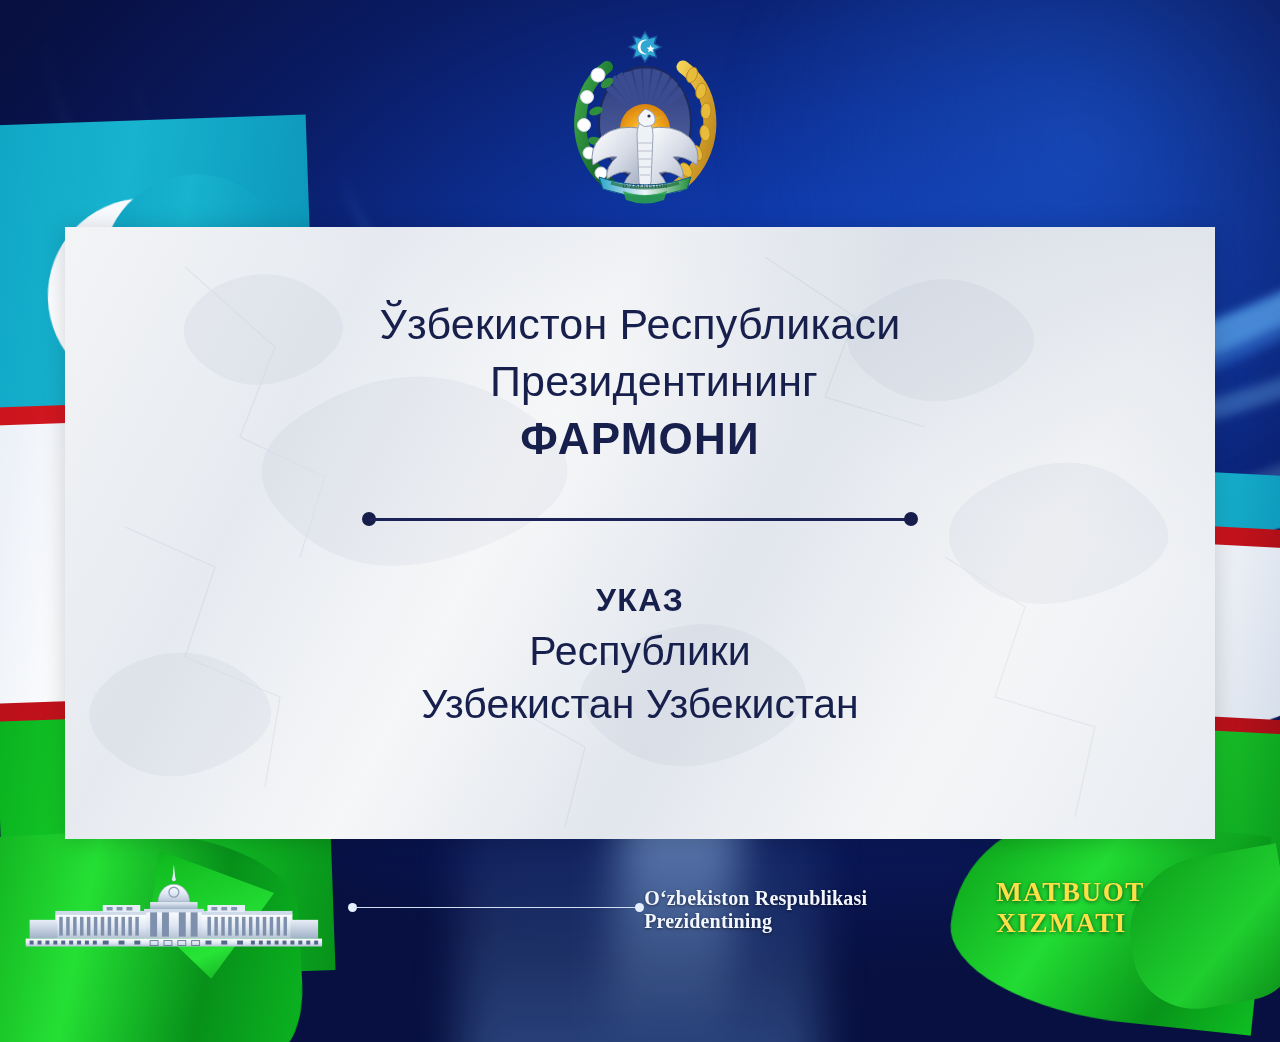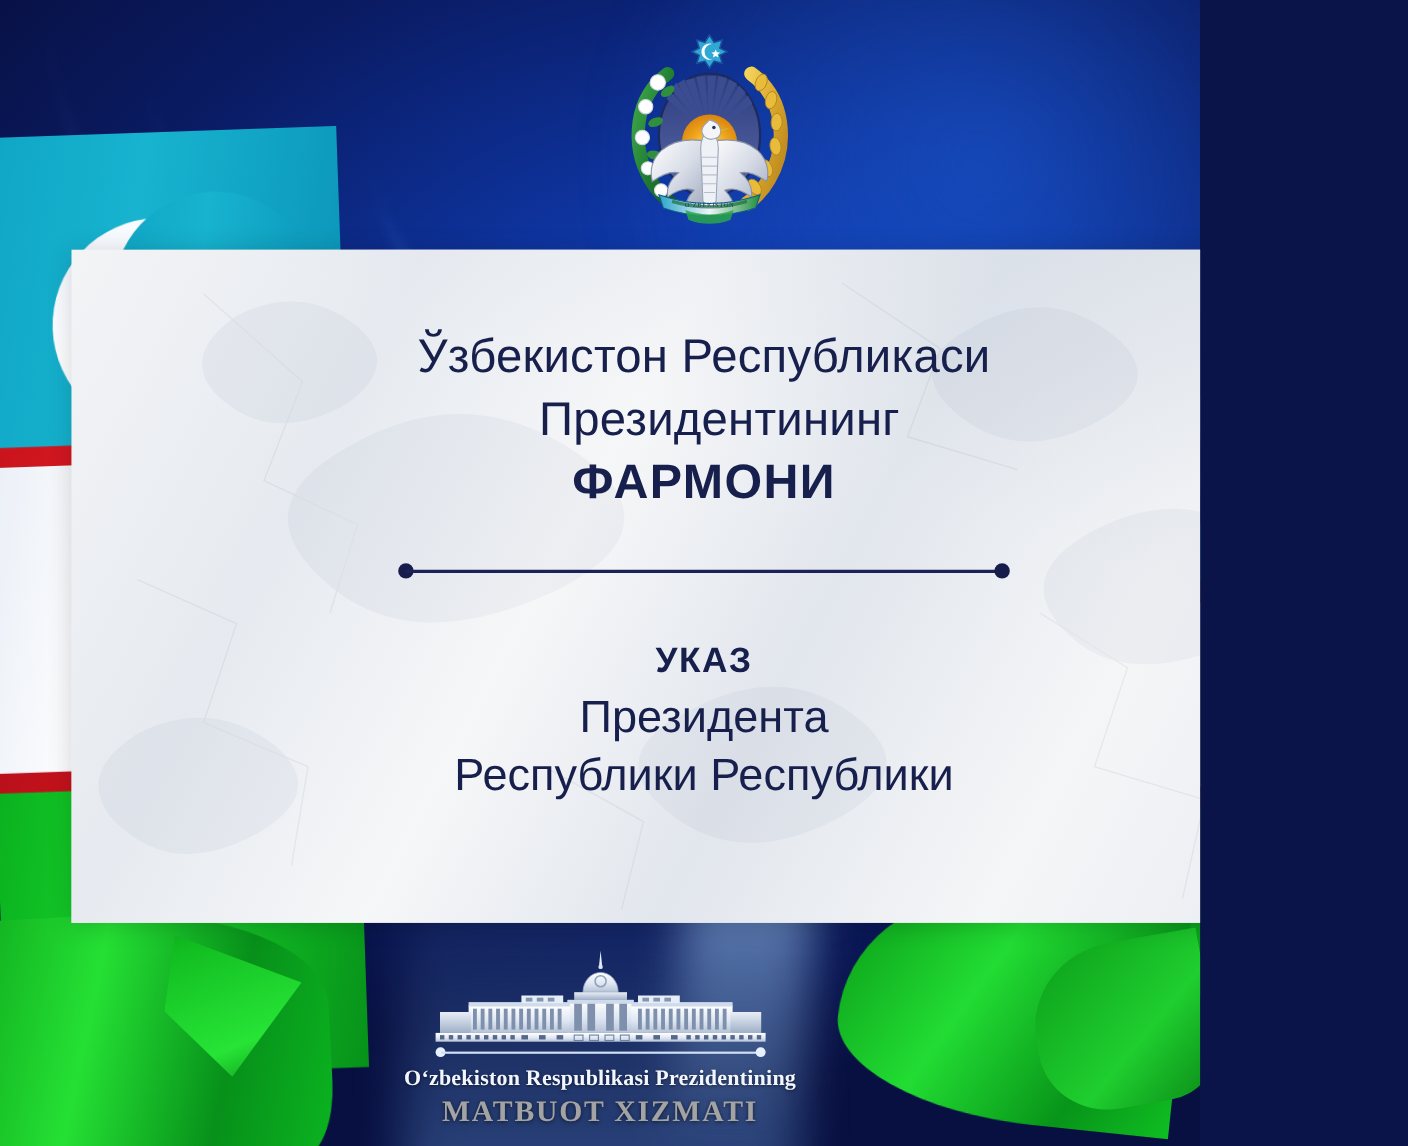--- a/index.html
+++ b/index.html
@@ -4,21 +4,21 @@
 <style>
   * { margin:0; padding:0; box-sizing:border-box; }
   html,body { width:1280px; height:1042px; overflow:hidden; }
   body {
     font-family:"Liberation Sans", sans-serif;
     background:#0a1448;
     position:relative;
   }
 
   
-  #stage { position:absolute; inset:0; width:1091px; height:1042px; overflow:hidden; }
+  #stage { position:absolute; inset:0; width:1280px; height:1042px; overflow:hidden; }
 
   .bg-base {
     position:absolute; inset:0;
     background:
       radial-gradient(ellipse 900px 620px at 62% 34%, #1246c8 0%, #0d2f93 38%, #0a1b63 68%, #081041 100%),
       linear-gradient(160deg,#061033 0%, #0a1a5c 45%, #060d2e 100%);
   }
   
   .arc {
     position:absolute;
@@ -171,39 +171,39 @@
     background:#161d4b;
   }
   .divider .dot.l { left:0; }
   .divider .dot.r { right:0; }
 
   .line-ru-1 { font-size:32px; font-weight:700; letter-spacing:1.4px; }
   .line-ru-2 { font-size:41px; font-weight:400; margin-top:8px; line-height:1.18; }
   .line-ru-3 { font-size:41px; font-weight:400; margin-top:4px; line-height:1.18; }
 
   
-  .footer { position:absolute; left:0; right:0; top:862px; display:flex; flex-direction:column; align-items:center; }
+  .footer { position:absolute; left:0; right:0; top:862px; display:flex; align-items:center; }
   .palace { width:352px; height:88px; }
   .palace svg { width:100%; height:100%; display:block; }
   .palace-rule { position:relative; width:300px; height:9px; margin-top:2px; }
   .palace-rule .bar { position:absolute; left:5px; right:5px; top:4px; height:1.6px; background:#cfe0f5; }
   .palace-rule .dot { position:absolute; top:0; width:9px; height:9px; border-radius:50%; background:#e6f0ff; }
   .palace-rule .dot.l { left:0; }
   .palace-rule .dot.r { right:0; }
   .footer-line-1 {
     margin-top:8px;
     font-family:"Liberation Serif", serif;
     font-size:20px; font-weight:700; color:#f2f6ff;
     letter-spacing:.2px;
     text-shadow:0 1px 3px rgba(0,0,0,.55);
   }
   .footer-line-2 {
     margin-top:3px;
     font-family:"Liberation Serif", serif;
-    font-size:27px; font-weight:700; color:#a3a3a3;
+    font-size:27px; font-weight:700; color:#fde047;
     letter-spacing:1.6px;
     text-shadow:0 1px 4px rgba(0,0,0,.6);
   }
 </style>
 </head>
 <body>
 
 <div id="stage">
 
   <div class="bg-base"></div>
@@ -375,22 +375,22 @@
       <div class="line-uz-2">Президентининг</div>
       <div class="line-uz-3">ФАРМОНИ</div>
 
       <div class="divider">
         <span class="dot l"></span>
         <span class="bar"></span>
         <span class="dot r"></span>
       </div>
 
       <div class="line-ru-1">УКАЗ</div>
-      <div class="line-ru-2">Президента</div>
-      <div class="line-ru-3">Республики Республики</div>
+      <div class="line-ru-2">Республики</div>
+      <div class="line-ru-3">Узбекистан Узбекистан</div>
     </div>
   </div>
 
   <div class="footer">
     <div class="palace">
       <svg viewBox="0 0 352 88" xmlns="http://www.w3.org/2000/svg">
         <defs>
           <linearGradient id="stone" x1="0" y1="0" x2="0" y2="1">
             <stop offset="0" stop-color="#ffffff"></stop>
               <stop offset="0.55" stop-color="#dfe7f3"></stop>

